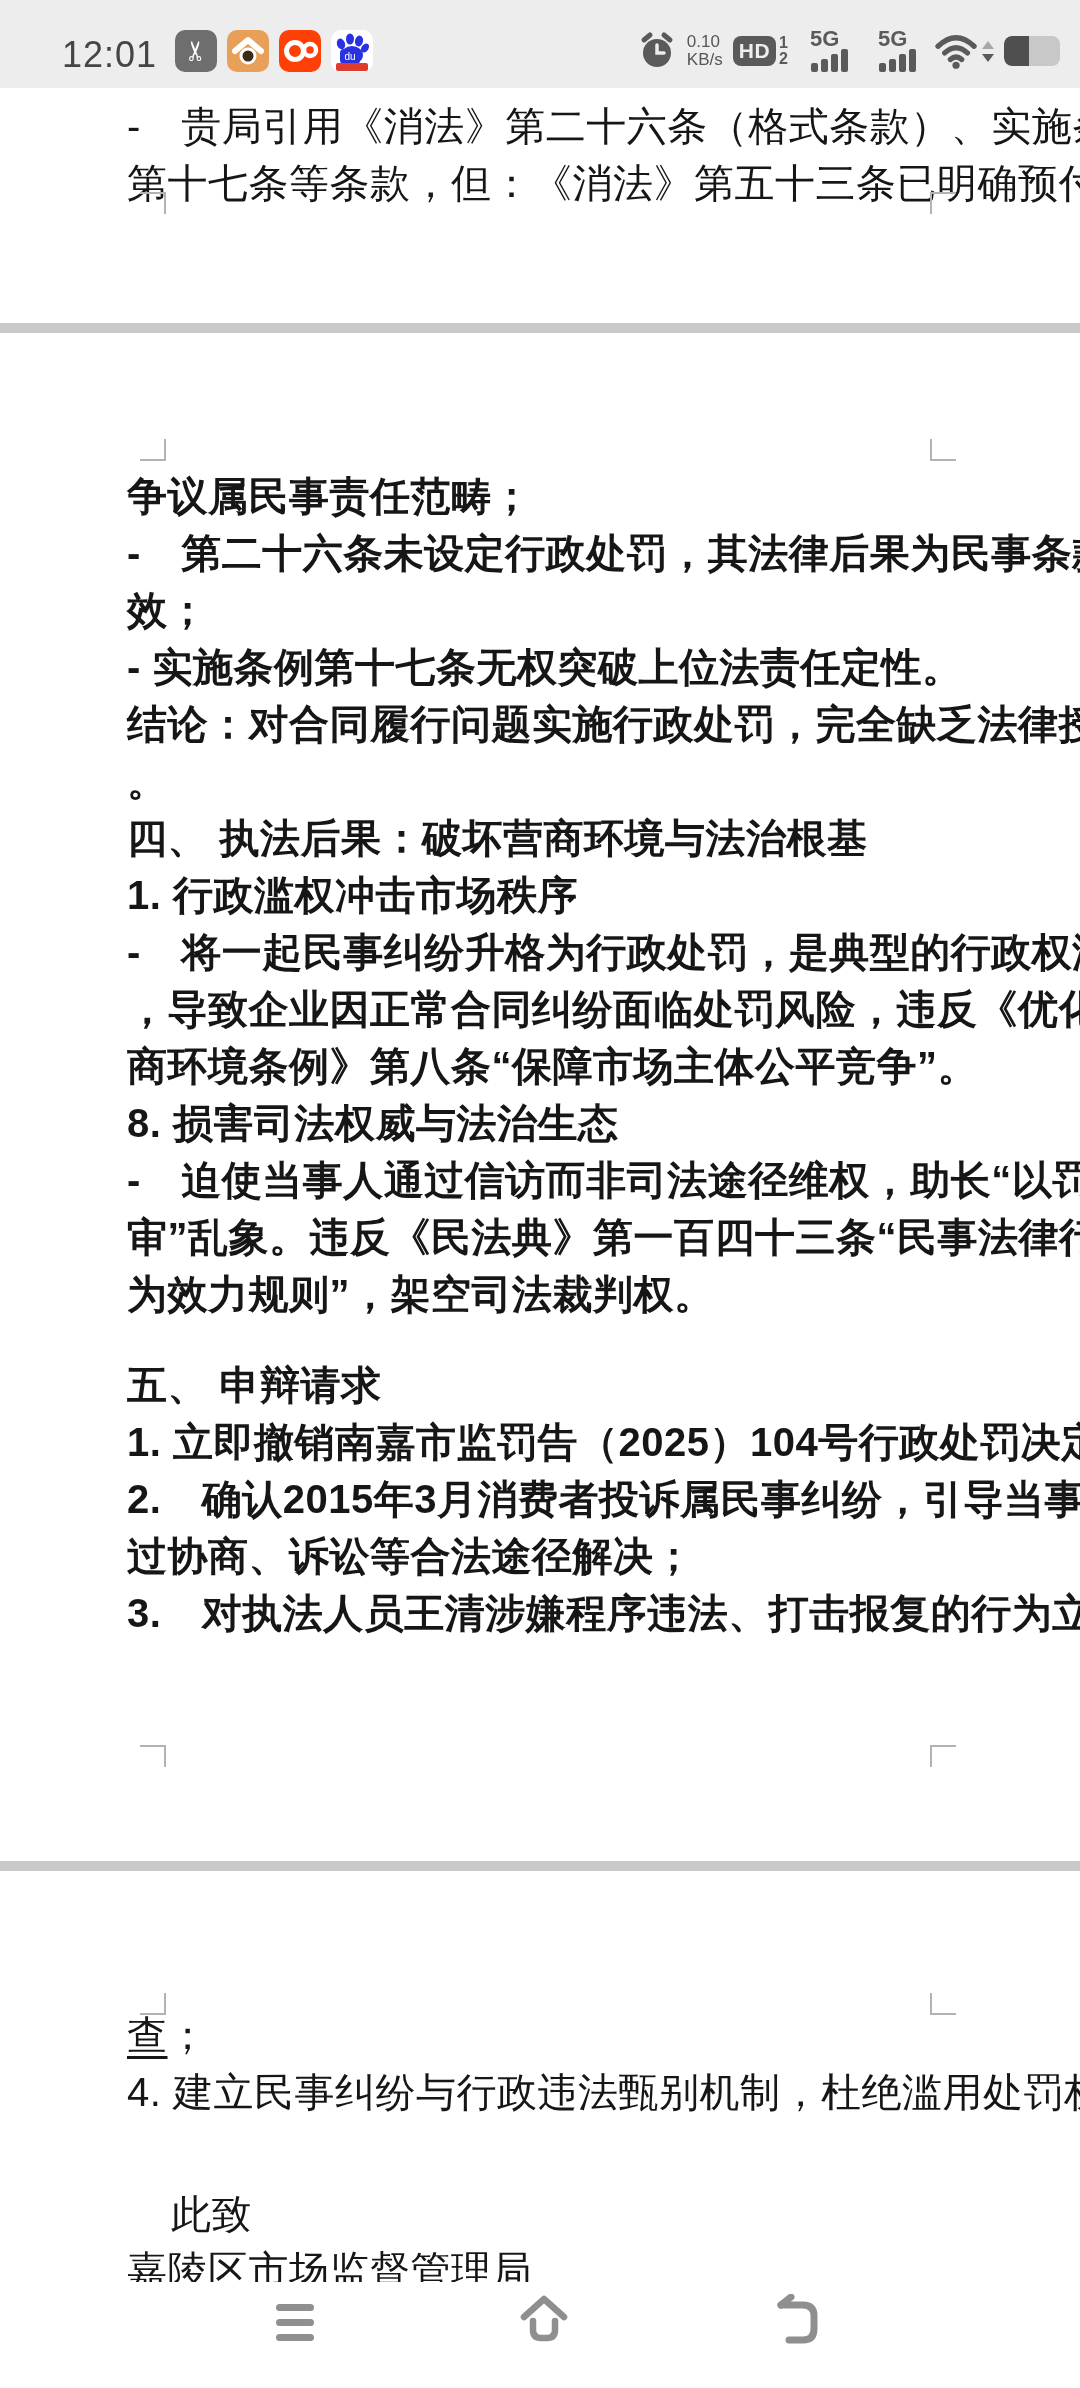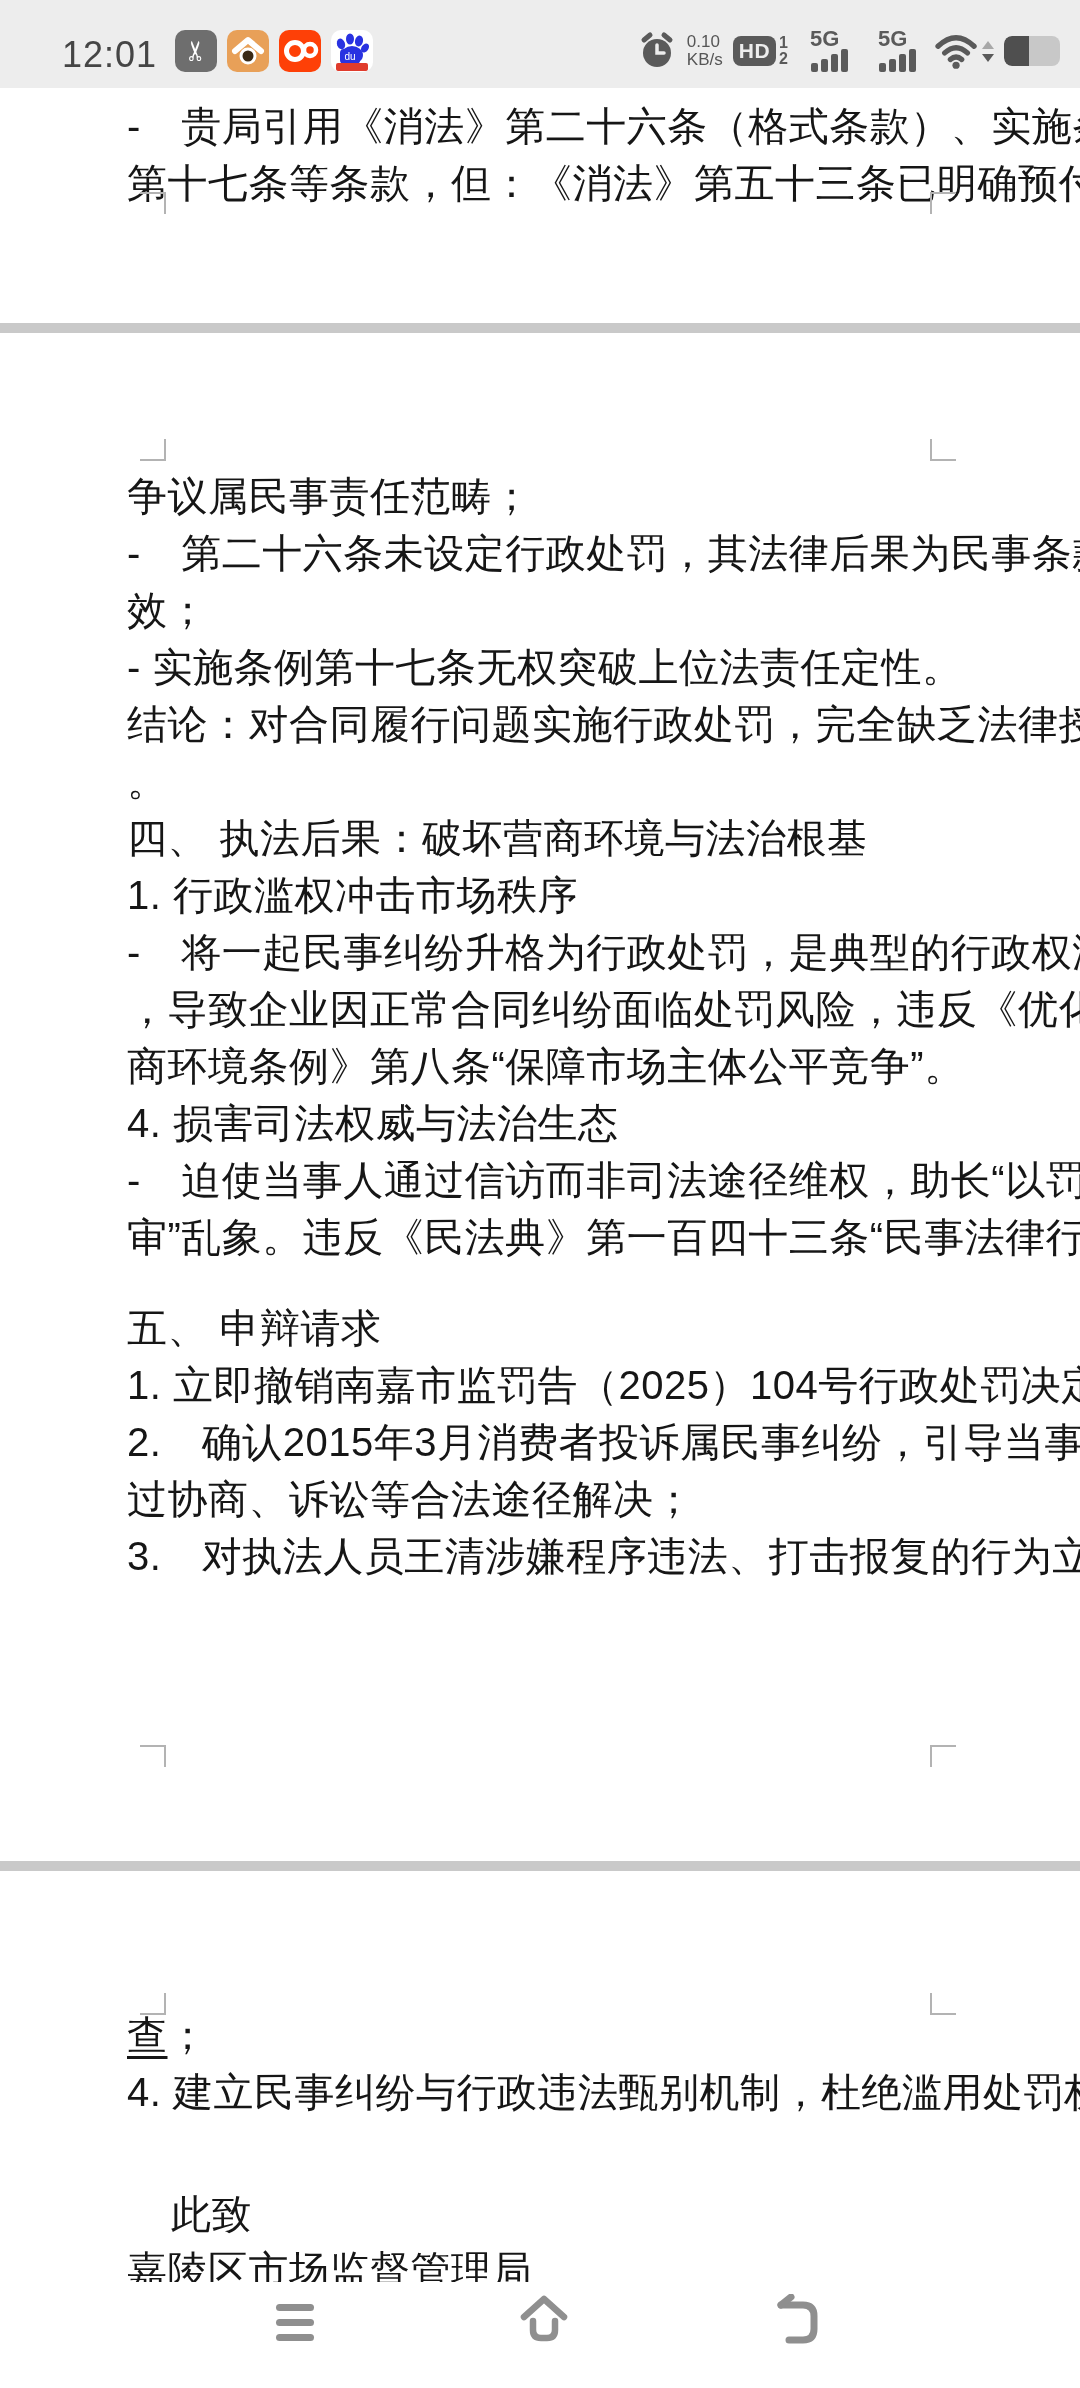--- a/index.html
+++ b/index.html
@@ -58,21 +58,21 @@
   .sep { position:absolute; left:0; width:1080px; height:10px; background:#c9c9c9; }
   #sep1 { top:235px; }
   #page2 { top:245px; height:1528px; }
   #sep2 { top:1773px; }
   #page3 { top:1783px; height:517px; }
 
   .doc-line { font-size:40px; height:57px; line-height:57px; color:#161616;
               white-space:nowrap; letter-spacing:0.5px; }
   .text-block { position:absolute; left:127px; width:900px; }
   #page1 .text-block { top:10px; }
-  #page2 .text-block { top:135px; }
+  #page2 .text-block { top:135px;font-weight:bold; }
   #page3 .text-block { top:136px; }
   .gap-before { margin-top:34px; }
   .closing-line { margin-top:66px; padding-left:44px; height:55px; line-height:55px; }
   .u-char { text-decoration:underline; text-decoration-thickness:3px; text-underline-offset:7px; }
 
   .mark { position:absolute; width:26px; height:22px; border:0 solid #b3b3b3; }
   .mark.l { left:140px; } .mark.r { right:124px; }
   .mark.top-l { border-right-width:2px; border-bottom-width:2px; }
   .mark.top-r { border-left-width:2px; border-bottom-width:2px; }
   .mark.bot-l { border-right-width:2px; border-top-width:2px; }
@@ -203,23 +203,24 @@
         <div class="doc-line">-　第二十六条未设定行政处罚，其法律后果为民事条款无</div>
         <div class="doc-line">效；</div>
         <div class="doc-line">- 实施条例第十七条无权突破上位法责任定性。</div>
         <div class="doc-line">结论：对合同履行问题实施行政处罚，完全缺乏法律授权</div>
         <div class="doc-line">。</div>
         <div class="doc-line">四、 执法后果：破坏营商环境与法治根基</div>
         <div class="doc-line">1. 行政滥权冲击市场秩序</div>
         <div class="doc-line">-　将一起民事纠纷升格为行政处罚，是典型的行政权滥用</div>
         <div class="doc-line">，导致企业因正常合同纠纷面临处罚风险，违反《优化营</div>
         <div class="doc-line">商环境条例》第八条“保障市场主体公平竞争”。</div>
-        <div class="doc-line">4. 损害司法权威与法治生态</div>
+        <div class="doc-line">8. 损害司法权威与法治生态</div>
         <div class="doc-line">-　迫使当事人通过信访而非司法途径维权，助长“以罚代</div>
         <div class="doc-line">审”乱象。违反《民法典》第一百四十三条“民事法律行</div>
+        <div class="doc-line">为效力规则”，架空司法裁判权。</div>
         <div class="doc-line gap-before">五、 申辩请求</div>
         <div class="doc-line">1. 立即撤销南嘉市监罚告（2025）104号行政处罚决定</div>
         <div class="doc-line">2.　确认2015年3月消费者投诉属民事纠纷，引导当事人通</div>
         <div class="doc-line">过协商、诉讼等合法途径解决；</div>
         <div class="doc-line">3.　对执法人员王清涉嫌程序违法、打击报复的行为立案调</div>
       </div>
       <span class="mark l bot-l b"></span>
       <span class="mark r bot-r b"></span>
     </section>
 

